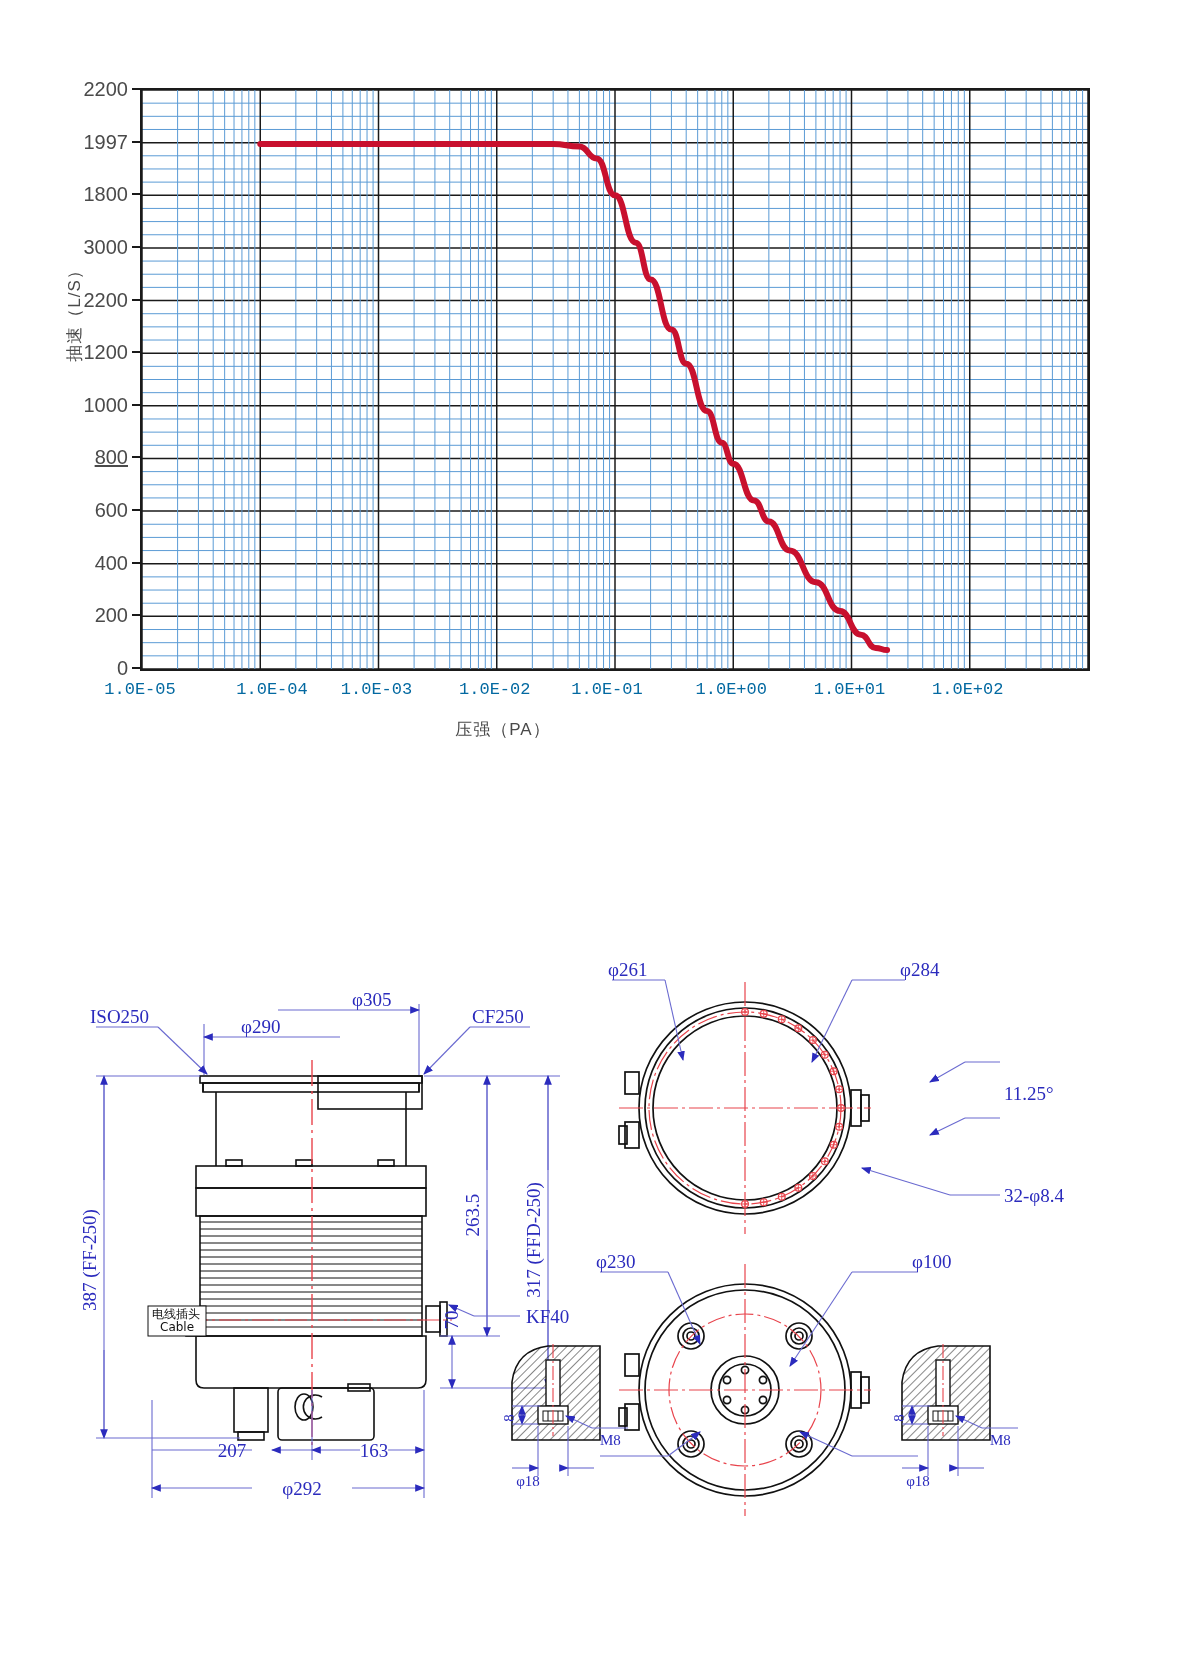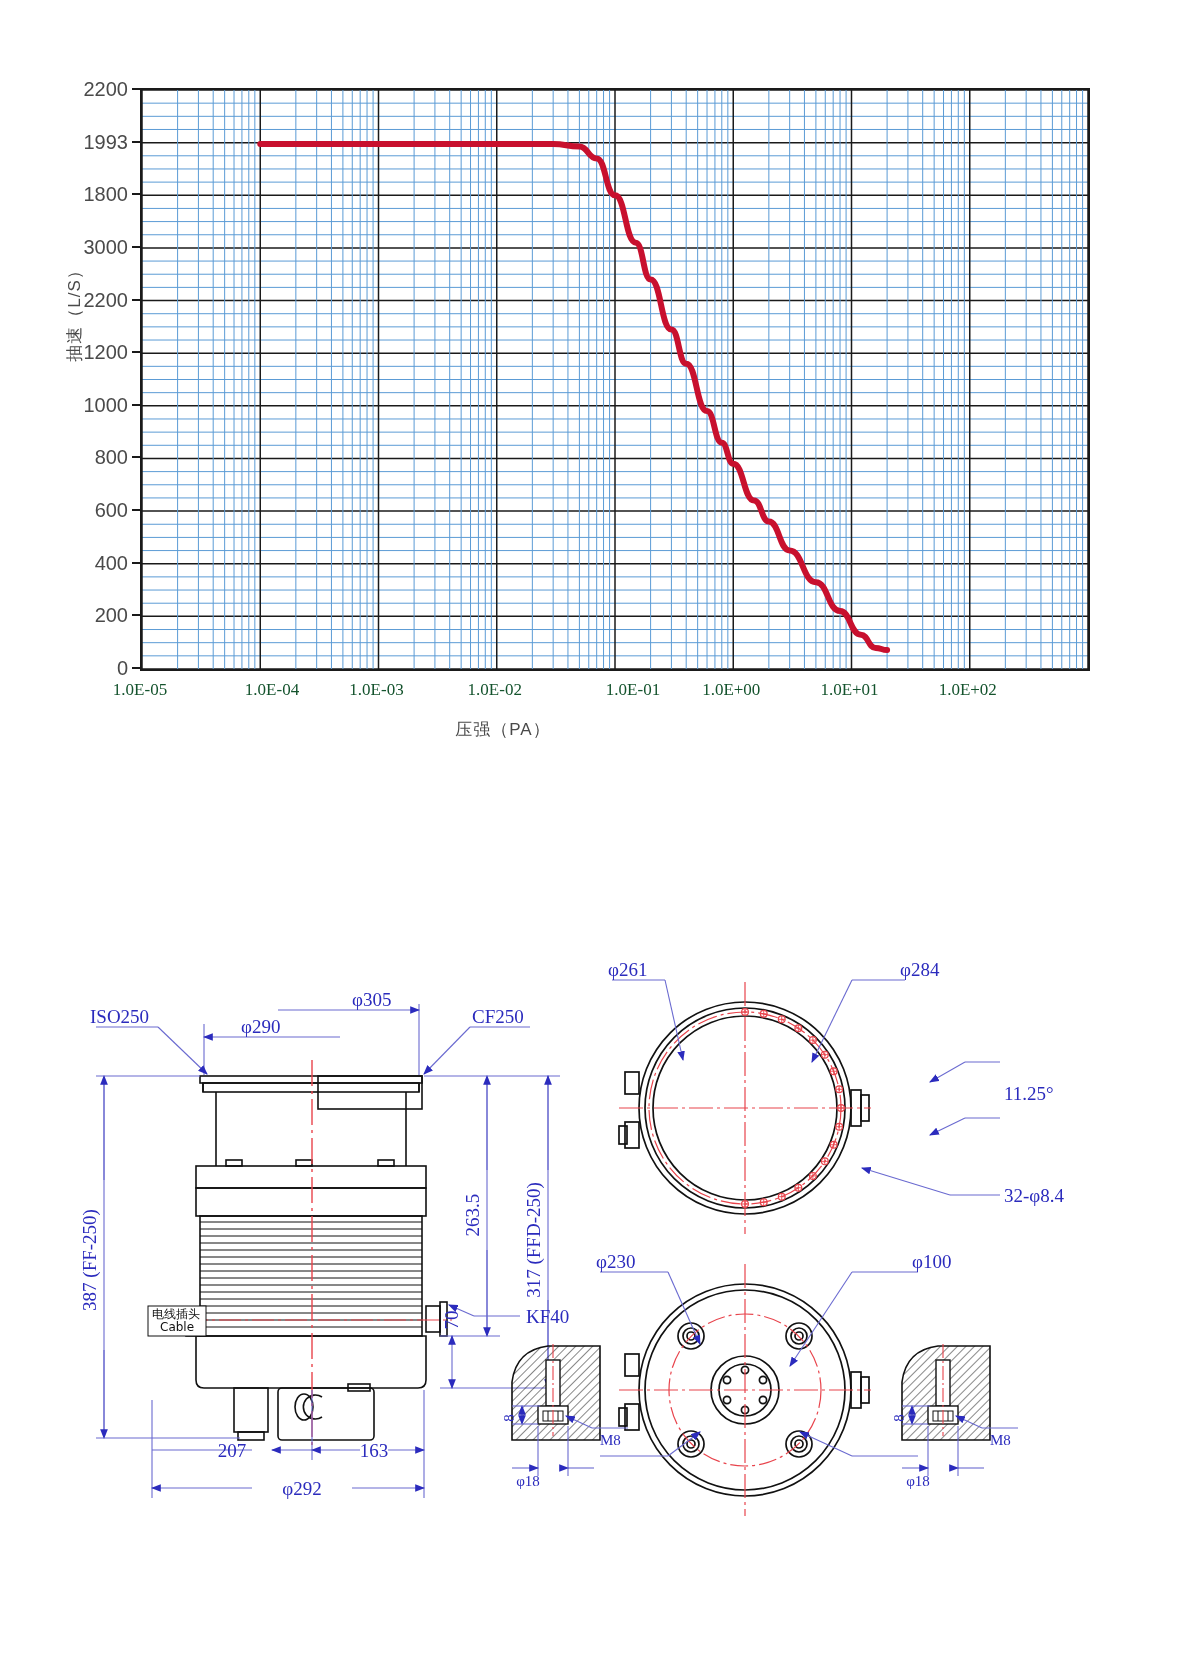--- a/index.html
+++ b/index.html
@@ -46,23 +46,23 @@
     width: 8px;
     height: 2px;
     background: #1a1a1a;
     left: 132px;
   }
   .xtick {
     position: absolute;
     width: 110px;
     text-align: center;
     font-size: 17px;
-    color: #14532d;
+    color: #0369a1;
     top: 680px;
-    font-family: Liberation Serif, serif;
+    font-family: Liberation Mono, monospace;
   }
   #ylabel {
     position: absolute;
     left: -6px;
     top: 300px;
     width: 160px;
     text-align: center;
     font-size: 17px;
     color: #4a4a4a;
     transform: rotate(-90deg);
@@ -247,43 +247,43 @@
 
   <div id="ytick-container">
       <div class="ytick" style="top: 657px;">0</div>
       <div class="ytickmark" style="top: 667px;"></div>
       <div class="ytick" style="top: 604.364px;">200</div>
       <div class="ytickmark" style="top: 614.364px;"></div>
       <div class="ytick" style="top: 551.727px;">400</div>
       <div class="ytickmark" style="top: 561.727px;"></div>
       <div class="ytick" style="top: 499.091px;">600</div>
       <div class="ytickmark" style="top: 509.091px;"></div>
-      <div class="ytick" style="top: 446.455px;">800</div>
+      <div class="ytick" style="top: 446.455px; text-decoration: underline;">800</div>
       <div class="ytickmark" style="top: 456.455px;"></div>
       <div class="ytick" style="top: 393.818px;">1000</div>
       <div class="ytickmark" style="top: 403.818px;"></div>
       <div class="ytick" style="top: 341.182px;">1200</div>
       <div class="ytickmark" style="top: 351.182px;"></div>
       <div class="ytick" style="top: 288.545px;">2200</div>
       <div class="ytickmark" style="top: 298.545px;"></div>
       <div class="ytick" style="top: 235.909px;">3000</div>
       <div class="ytickmark" style="top: 245.909px;"></div>
       <div class="ytick" style="top: 183.273px;">1800</div>
       <div class="ytickmark" style="top: 193.273px;"></div>
-      <div class="ytick" style="top: 130.636px;">1993</div>
+      <div class="ytick" style="top: 130.636px;">1997</div>
       <div class="ytickmark" style="top: 140.636px;"></div>
       <div class="ytick" style="top: 78px;">2200</div>
       <div class="ytickmark" style="top: 88px;"></div>
     </div>
   <div id="xtick-container">
       <div class="xtick" style="left: 85px;">1.0E-05</div>
       <div class="xtick" style="left: 217px;">1.0E-04</div>
       <div class="xtick" style="left: 321.5px;">1.0E-03</div>
       <div class="xtick" style="left: 439.75px;">1.0E-02</div>
-      <div class="xtick" style="left: 578px;">1.0E-01</div>
+      <div class="xtick" style="left: 552px;">1.0E-01</div>
       <div class="xtick" style="left: 676.25px;">1.0E+00</div>
       <div class="xtick" style="left: 794.5px;">1.0E+01</div>
       <div class="xtick" style="left: 912.75px;">1.0E+02</div>
     </div>
 
   <div id="xlabel">压强（PA）</div>
 
 </div>
 
 <div id="drawing-section">

